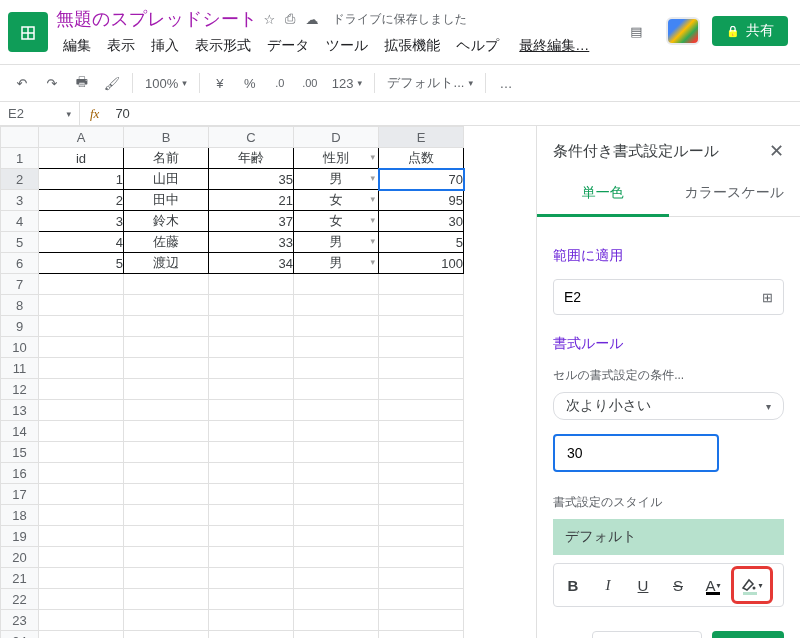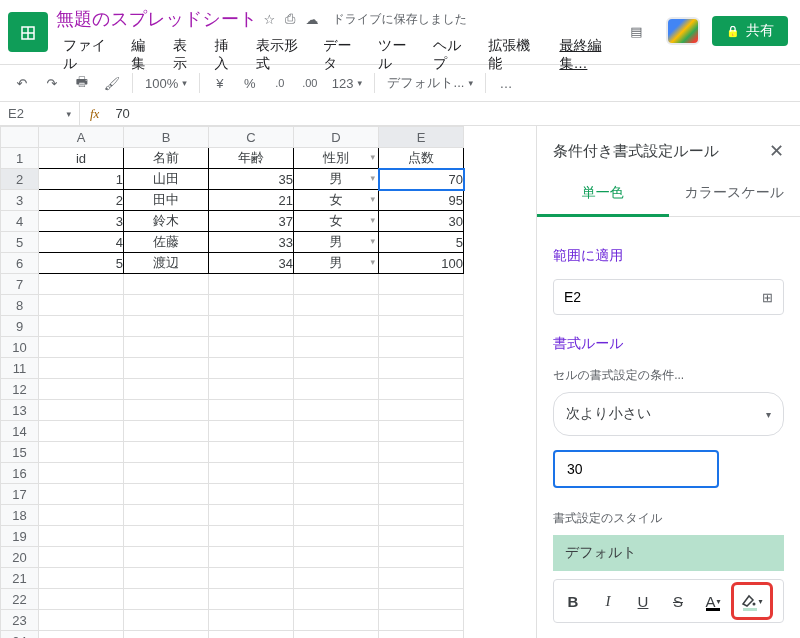--- a/index.html
+++ b/index.html
@@ -67,21 +67,21 @@
 .sb-close { font-size: 18px; color: #5f6368; cursor: pointer; }
 .sb-tabs { display: flex; border-bottom: 1px solid #e0e0e0; }
 .sb-tab { flex: 1; text-align: center; padding: 12px 0; font-size: 14px; cursor: pointer; color: #5f6368; }
 .sb-tab.active { color: #0f9d58; border-bottom: 3px solid #0f9d58; margin-bottom: -1px; }
 .sb-body { padding: 14px 16px; overflow-y: auto; flex: 1; }
 .sb-section-title { font-size: 14px; color: #6d28d9; margin-bottom: 14px; margin-top: 16px; }
 .range-input { display: flex; border: 1px solid #dadce0; border-radius: 4px; height: 36px; align-items: center; padding: 0 10px; margin-bottom: 20px; }
 .range-input input { border: none; flex: 1; font-size: 14px; outline: none; }
 .grid-icon { color: #5f6368; }
 .sb-label { font-size: 12px; color: #5f6368; margin-bottom: 8px; }
-.select-box { border: 1px solid #dadce0; border-radius: 16px; height: 44px; display: flex; align-items: center; padding: 0 12px; justify-content: space-between; margin-bottom: 14px; cursor: pointer; font-size: 14px; }
+.select-box { border: 1px solid #dadce0; border-radius: 11px; height: 28px; display: flex; align-items: center; padding: 0 12px; justify-content: space-between; margin-bottom: 14px; cursor: pointer; font-size: 14px; }
 .select-box::after { content: "▾"; color: #5f6368; font-size: 10px; }
 .value-input { border: 2px solid #1a73e8; border-radius: 4px; height: 38px; padding: 0 12px; font-size: 14px; outline: none; width: 166px; margin-bottom: 22px; }
 .style-preview { background: #b7e1cd; padding: 9px 12px; font-size: 14px; margin-bottom: 8px; }
 .style-btns { display: flex; gap: 1px; align-items: center; border: 1px solid #dadce0; border-radius: 4px; padding: 2px; }
 .style-btn { width: 34px; height: 30px; display: flex; align-items: center; justify-content: center; cursor: pointer; font-size: 15px; color: #3c4043; position: relative; }
 .style-btn.bold { font-weight: bold; }
 .style-btn.italic { font-style: italic; font-family: serif; }
 .style-btn.underline { text-decoration: underline; }
 .style-btn.strike { text-decoration: line-through; }
 .style-btn .caret { font-size: 8px; margin-left: 1px; }
@@ -109,29 +109,28 @@
     <div class="title-row">
       <span class="doc-title">無題のスプレッドシート</span>
       <div class="title-icons">
         <span>☆</span>
         <span>⎙</span>
         <span>☁</span>
         <span class="save-status">ドライブに保存しました</span>
       </div>
     </div>
     <div class="menus">
-      <span>ファイル</span>
       <span>編集</span>
       <span>表示</span>
       <span>挿入</span>
       <span>表示形式</span>
       <span>データ</span>
       <span>ツール</span>
+      <span>拡張機能</span>
       <span>ヘルプ</span>
-      <span>拡張機能</span>
       <span class="last-edit">最終編集…</span>
     </div>
   </div>
   <div class="header-right">
     <span class="comment-icon">▤</span>
     <div class="meet-badge"></div>
     <div class="share-btn">
         <span>共有</span>
       </div>
   </div>

